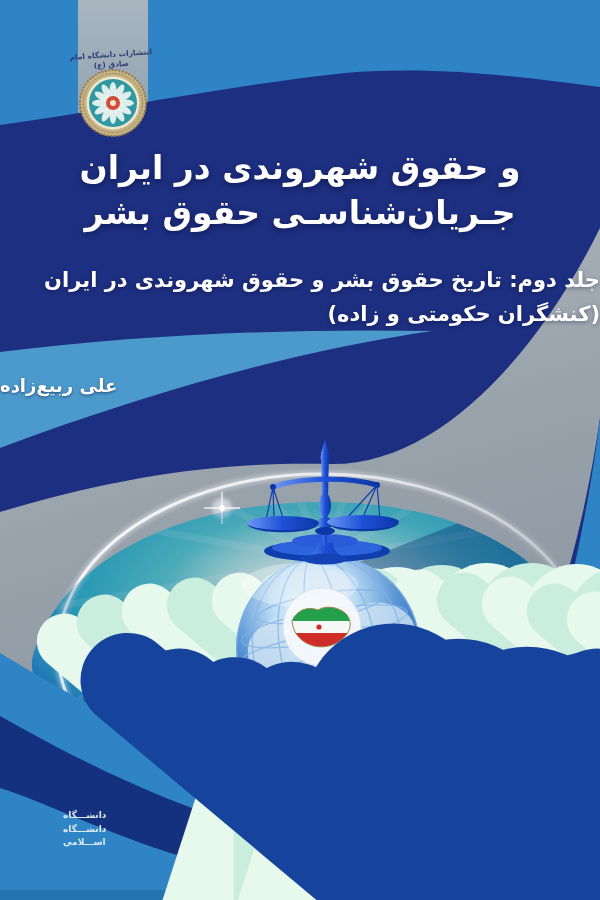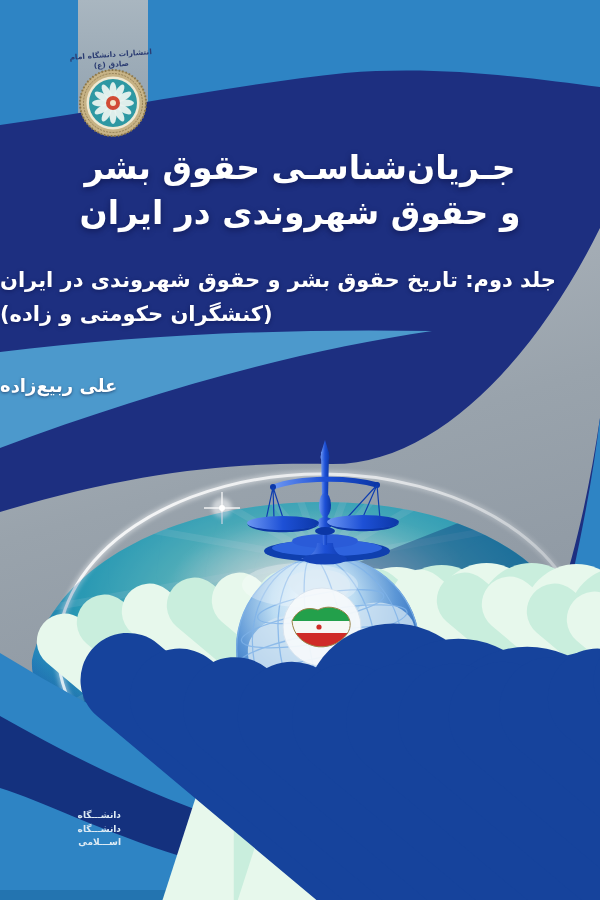--- a/index.html
+++ b/index.html
@@ -4,26 +4,26 @@
 <style>
   html,body{margin:0;padding:0;background:#0c1230;}
   .cover{position:relative;width:600px;height:900px;overflow:hidden;
          font-family:"DejaVu Sans",sans-serif;background:var(--pal-top_band,#2e84c4);}
   .cover svg.bg{position:absolute;inset:0;display:block;}
   .txt{position:absolute;direction:rtl;color:#fff;}
   .banner-callig{left:67px;top:50px;width:88px;font-size:7.5px;font-weight:bold;
       color:#2b3c72;transform:rotate(-4deg);line-height:1.3;text-align:center;}
   .title{left:0;right:0;top:146px;text-align:center;font-size:33px;font-weight:bold;
       line-height:1.35;text-shadow:0 2px 6px rgba(0,0,40,.45);}
-  .subtitle{left:0;right:0;top:264px;text-align:left;font-size:21px;font-weight:bold;
+  .subtitle{left:0;right:0;top:264px;text-align:right;font-size:21px;font-weight:bold;
       line-height:1.6;text-shadow:0 1px 4px rgba(0,0,40,.4);}
   .authors{left:0;top:372px;width:248px;text-align:left;font-size:18px;font-weight:bold;
       line-height:1.55;text-shadow:0 1px 3px rgba(0,0,40,.5);}
   .bottom-mark{left:63px;top:809px;width:58px;font-size:9px;font-weight:bold;line-height:1.5;
-      color:#ddeaf4;text-align:right;letter-spacing:.3px;}
+      color:#ddeaf4;text-align:left;letter-spacing:.3px;}
   
   .f-top{fill:var(--pal-top_band,#2e84c4);}
   .f-navy{fill:var(--pal-navy,#1d2f80);}
   .f-swoosh{fill:var(--pal-light_swoosh,#4c99cc);}
   .f-bband{fill:var(--pal-bottom_band,#2e84c4);}
   .f-bnavy{fill:var(--pal-bottom_navy,#14317e);}
   .pf{color:var(--pal-people_front,#16439c);}
   .pb1{color:var(--pal-people_back,#e7f8ec);}
   .pb2{color:#c9eedd;}
   .psh{color:#0a2d74;}
@@ -342,22 +342,22 @@
     <use href="#p-f" class="pf" transform="translate(388,627.4) scale(1.4)"></use>
     <use href="#p-m" class="pf" transform="translate(441.2,624.2) scale(1.34)"></use>
     <use href="#p-f" class="pf" transform="translate(492.4,617.1) scale(1.28)"></use>
     <use href="#p-m" class="pf" transform="translate(540.6,603.9) scale(1.22)"></use>
   </g>
 </svg>
 
 <div class="txt banner-callig">انتشارات دانشگاه امام صادق (ع)</div>
 
 <div class="txt title">
+  <div>و حقوق شهروندی در ایران</div>
   <div>جـریان‌شناسـی حقوق بشر</div>
-  <div>و حقوق شهروندی در ایران</div>
 </div>
 
 <div class="txt subtitle">
   <div>جلد دوم: تاریخ حقوق بشر و حقوق شهروندی در ایران</div>
   <div>(کنشگران حکومتی و زاده)</div>
 </div>
 
 <div class="txt authors">
   <div>علی ربیع‌زاده</div>
 </div>

